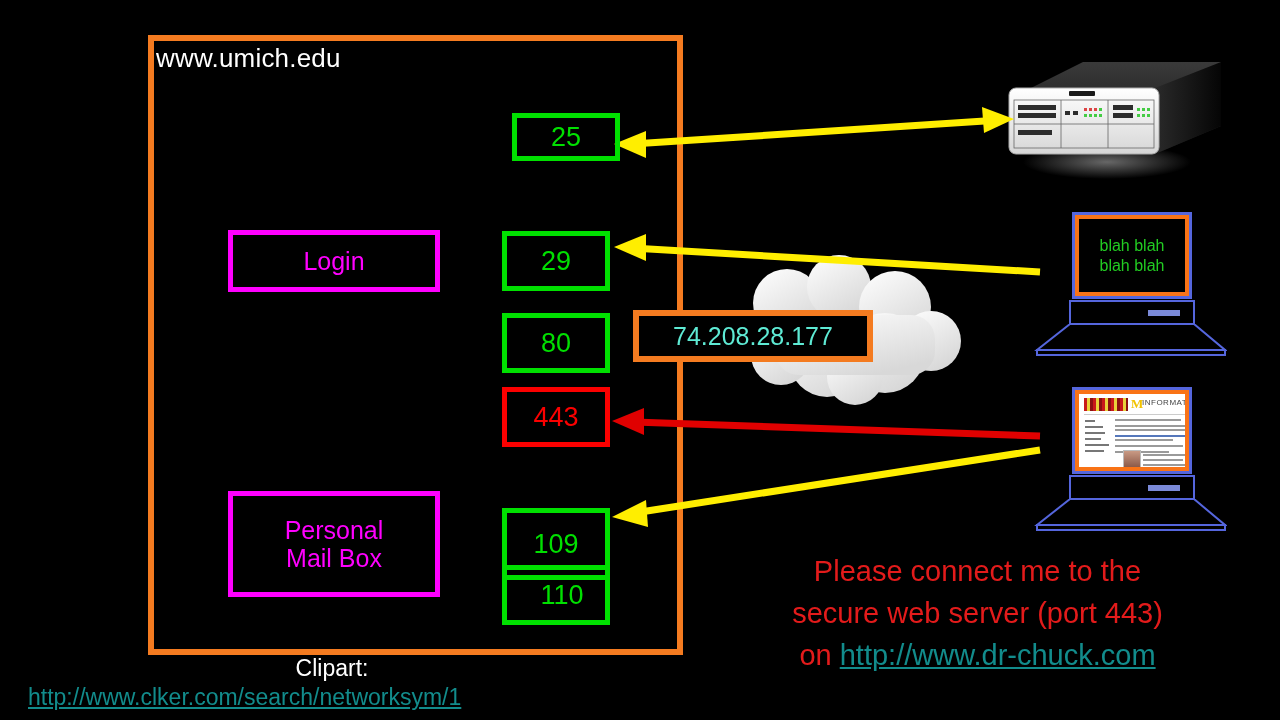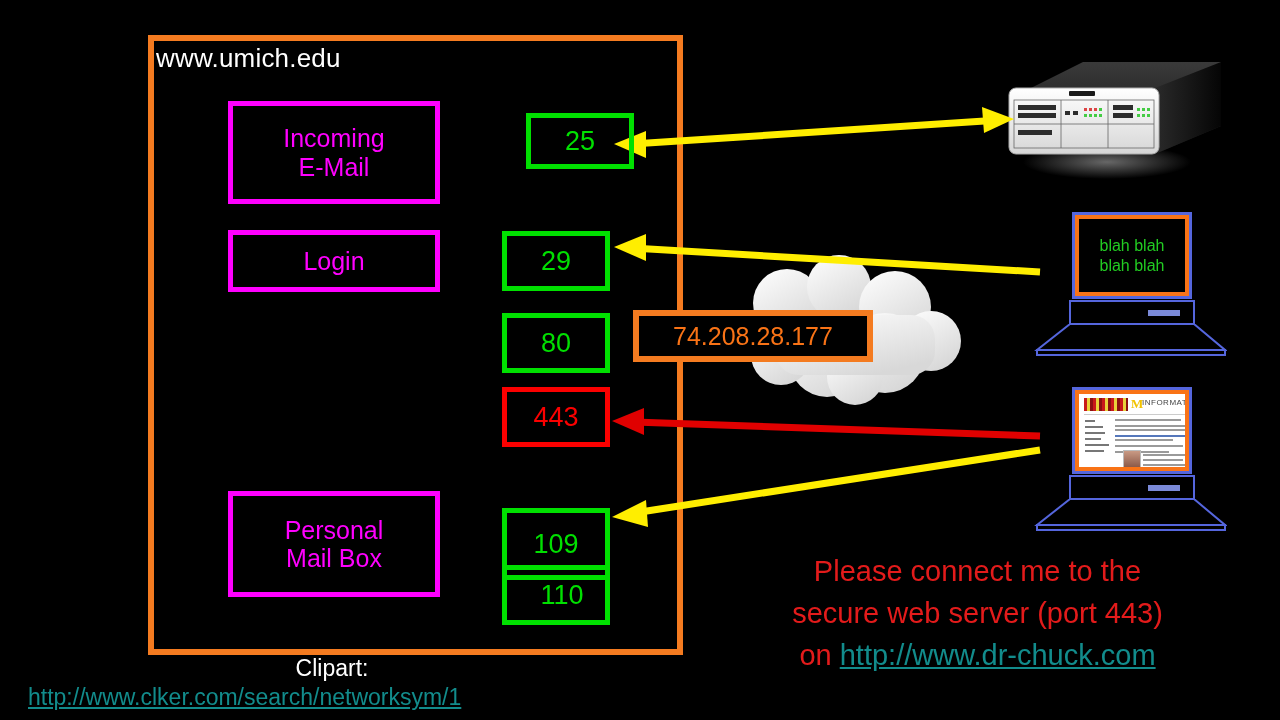--- a/index.html
+++ b/index.html
@@ -79,21 +79,21 @@
   
   #ip-badge {
     position: absolute;
     left: 633px;
     top: 310px;
     width: 240px;
     height: 52px;
     border: 6px solid #f47b20;
     box-sizing: border-box;
     background: #000000;
-    color: #f97316;
+    color: #5eead4;
     display: flex;
     align-items: center;
     justify-content: center;
     font-size: 25px;
     z-index: 8;
   }
 
   
   #cloud {
     position: absolute;
@@ -314,36 +314,32 @@
       <circle cx="92" cy="104" r="38"></circle>
       <circle cx="46" cy="100" r="30"></circle>
       <circle cx="120" cy="122" r="28"></circle>
       <rect x="40" y="60" width="160" height="60" rx="24"></rect>
     </g>
   </svg>
 
   <div id="server-boundary"></div>
   <div id="domain-label">www.umich.edu</div>
 
-  <div class="service-box" style="left:228px; top:101px; width:212px; height:103px;">
-    <span>Incoming</span>
-    <span>E-Mail</span>
-  </div>
 
   <div class="service-box" style="left:228px; top:230px; width:212px; height:62px;">
     <span>Login</span>
   </div>
 
 
   <div class="service-box" style="left:228px; top:491px; width:212px; height:106px;">
     <span>Personal</span>
     <span>Mail Box</span>
   </div>
 
-  <div class="port-box port-green" style="left:526px; top:113px; width:108px; height:56px;">
+  <div class="port-box port-green" style="left:512px; top:113px; width:108px; height:48px;">
     <span>25</span>
   </div>
 
   <div class="port-box port-green" style="left:502px; top:231px; width:108px; height:60px;">
     <span>29</span>
   </div>
 
   <div class="port-box port-green" style="left:502px; top:313px; width:108px; height:60px;">
     <span>80</span>
   </div>

